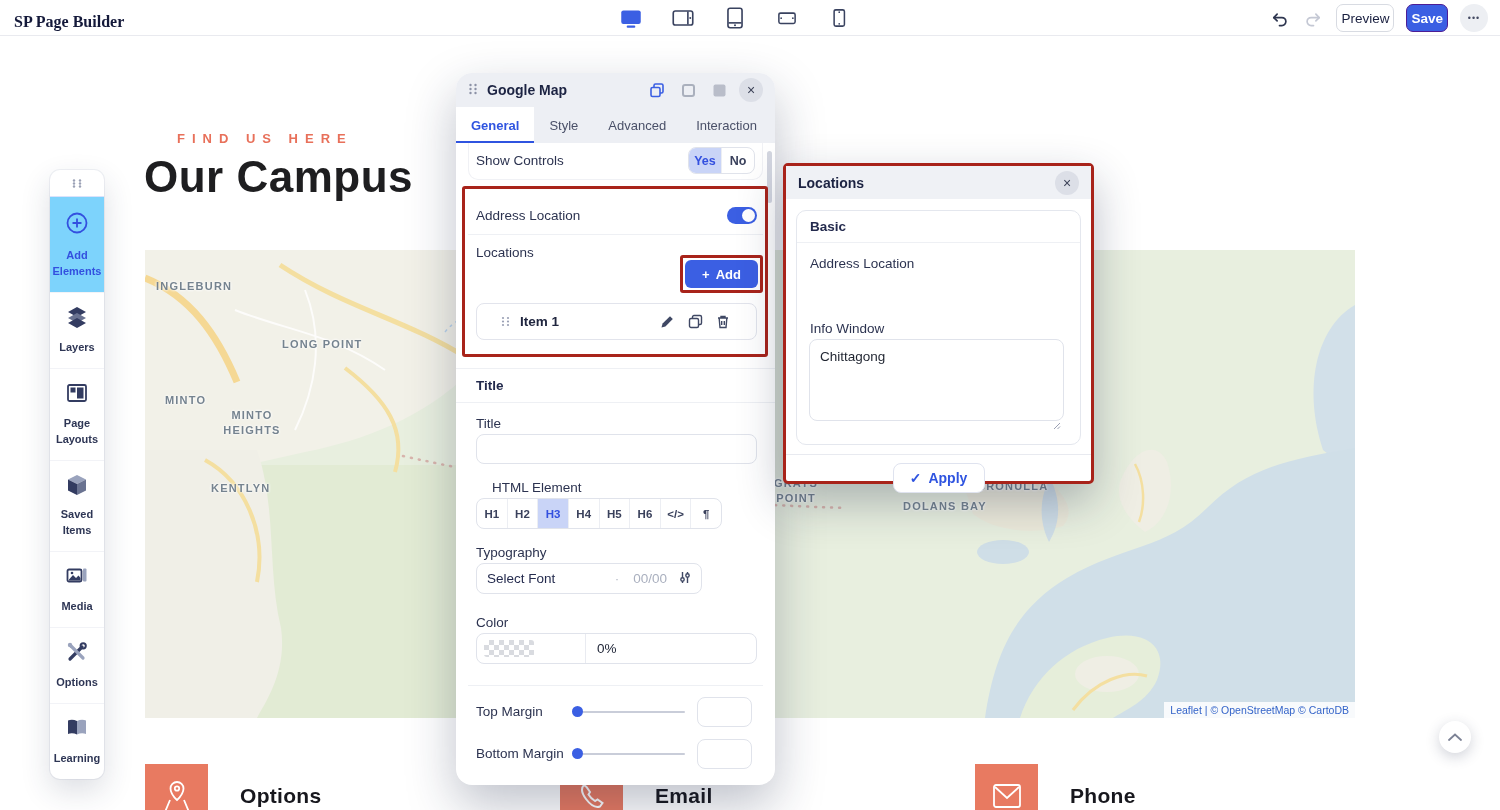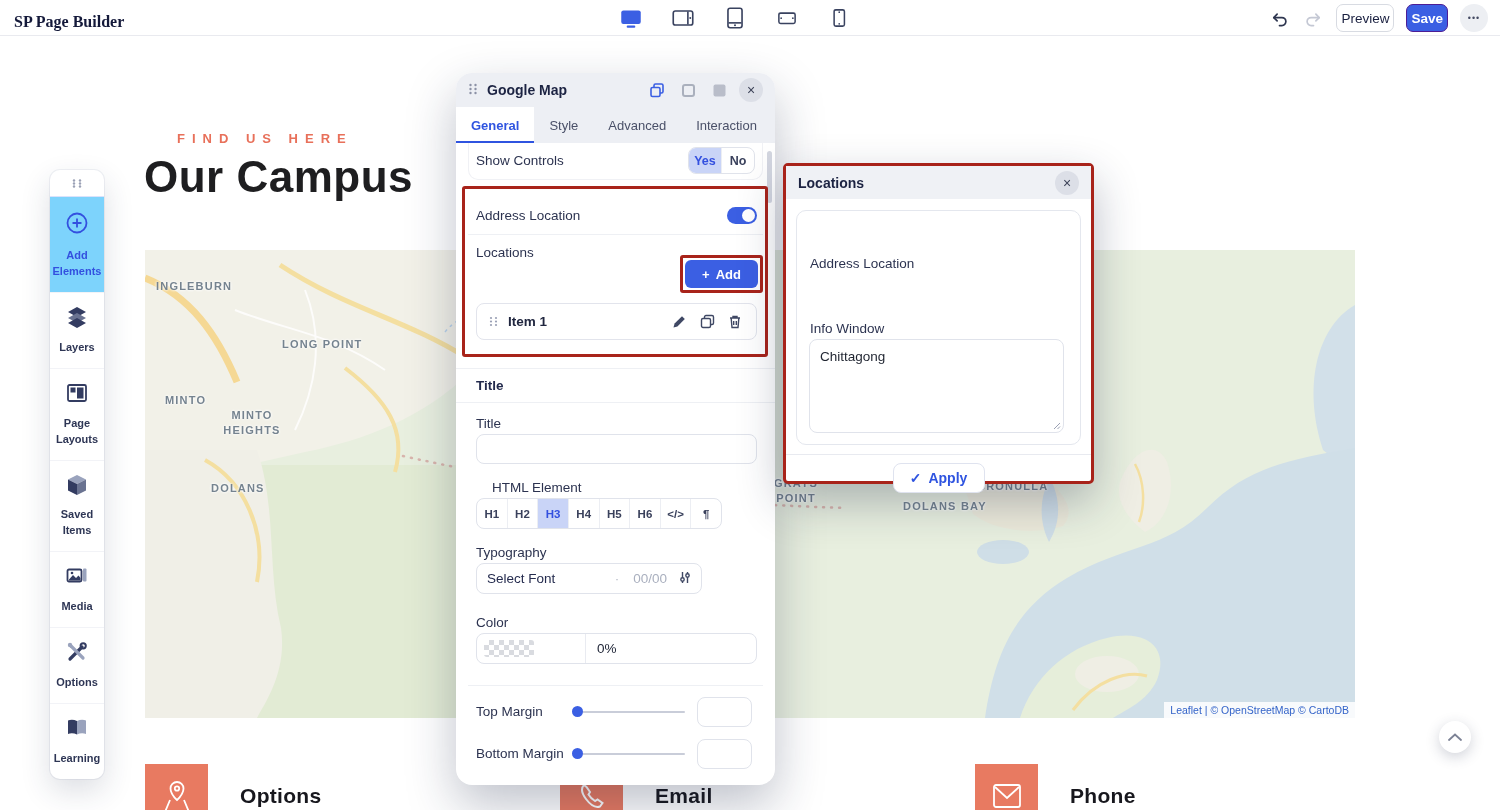--- a/index.html
+++ b/index.html
@@ -78,21 +78,21 @@
   .segctl .cell.active{background:#c9d4f7;color:#3350df;}
 
   .toggle{position:absolute;width:30px;height:17px;border-radius:9px;background:#3b5fe3;cursor:pointer;}
   .toggle .knob{position:absolute;right:2px;top:2px;width:13px;height:13px;border-radius:50%;background:#fff;}
 
   .redbox{position:absolute;border:3px solid #a8231a;border-radius:3px;z-index:5;pointer-events:none;}
 
   .add-btn{position:absolute;background:#3b5fe3;border-radius:6px;color:#fff;font-size:13px;
            font-weight:600;display:flex;align-items:center;justify-content:center;gap:6px;cursor:pointer;}
   .item-row{position:absolute;border:1px solid #e2e4ec;border-radius:8px;background:#fff;
-            display:flex;align-items:center;padding:0 12px;gap:10px;}
+            display:flex;align-items:center;padding:0 24px;gap:10px;}
   .item-row .name{font-size:13.5px;color:#20263f;font-weight:600;flex:1;}
   .row-ic{width:18px;height:18px;display:flex;align-items:center;justify-content:center;cursor:pointer;}
 
   .slider{position:absolute;height:2px;background:#c9cdd9;border-radius:2px;}
   .slider .thumb{position:absolute;left:-1px;top:-5px;width:11px;height:11px;border-radius:50%;background:#3b5fe3;}
 
   .swatch{position:absolute;border-radius:3px;background:#fff;
     background-image:linear-gradient(45deg,#d9dbe0 25%,transparent 25%,transparent 75%,#d9dbe0 75%),
                      linear-gradient(45deg,#d9dbe0 25%,transparent 25%,transparent 75%,#d9dbe0 75%);
     background-size:10px 10px;background-position:0 0,5px 5px;}
@@ -146,21 +146,21 @@
       <path d="M975 232 C988 198 1012 190 1022 212 C1032 242 1022 272 1000 282 C984 270 970 252 975 232 Z" fill="#efeee4"></path>
       <path d="M990 214 C1000 232 1000 256 994 272" stroke="#f4dfa0" stroke-width="2.5" fill="none"></path>
       <path d="M818 232 C850 214 882 214 902 230 C922 246 930 262 918 276 C888 286 848 280 828 264 Z" fill="#eceada"></path>
       <path d="M905 228 C916 250 916 272 904 292 C894 272 894 248 905 228 Z" fill="#cfdee7"></path>
       <ellipse cx="858" cy="302" rx="26" ry="12" fill="#cfdee7"></ellipse>
     </svg>
     <span class="map-label" style="left:11px;top:30px;">INGLEBURN</span>
     <span class="map-label" style="left:137px;top:88px;">LONG POINT</span>
     <span class="map-label" style="left:20px;top:144px;">MINTO</span>
     <span class="map-label wrap" style="left:68px;top:158px;width:78px;">MINTO HEIGHTS</span>
-    <span class="map-label" style="left:66px;top:232px;">DOLANS</span>
+    <span class="map-label" style="left:66px;top:232px;">KENTLYN</span>
     <span class="map-label wrap" style="left:626px;top:226px;width:50px;">GRAYS POINT</span>
     <span class="map-label" style="left:758px;top:250px;">DOLANS BAY</span>
     <span class="map-label" style="left:832px;top:230px;">CRONULLA</span>
     <div class="attrib">Leaflet | © OpenStreetMap © CartoDB</div>
   </div>
 
   <div class="eyebrow">FIND US HERE</div>
   <div class="hero-title">Our Campus</div>
 
   <div class="card" style="left:145px;">
@@ -423,23 +423,24 @@
       </div>
     <input class="inputbox" style="left: 241px; top: 666px; width: 55px; height: 30px;" value="">
   </div>
 
   <div class="popup">
     <div class="p-header">
       <span class="p-title">Locations</span>
       <span class="m-close">×</span>
     </div>
     <div class="p-card">
+      <div class="p-sec">Basic</div>
       <div class="f-label" style="left:13px;top:45px;">Address Location</div>
       <div class="f-label" style="left:13px;top:110px;">Info Window</div>
-      <textarea class="ta" style="left: 12px; top: 128px; width: 255px; height: 94px;">Chittagong</textarea>
+      <textarea class="ta" style="left: 12px; top: 128px; width: 255px; height: 82px;">Chittagong</textarea>
       <svg class="resize-glyph" style="left:255px;top:210px;" viewBox="0 0 9 9">
         <path d="M8 2 L2 8 M8 5.5 L5.5 8" stroke="#9aa0b3" stroke-width="1"></path>
         </svg>
     </div>
     <div class="hline" style="top:288px;left:0;right:0;background:#e8eaf0;"></div>
     <div class="apply-btn" style="top:297px;">
       <span>✓</span>
       <span>Apply</span>
     </div>
   </div>

